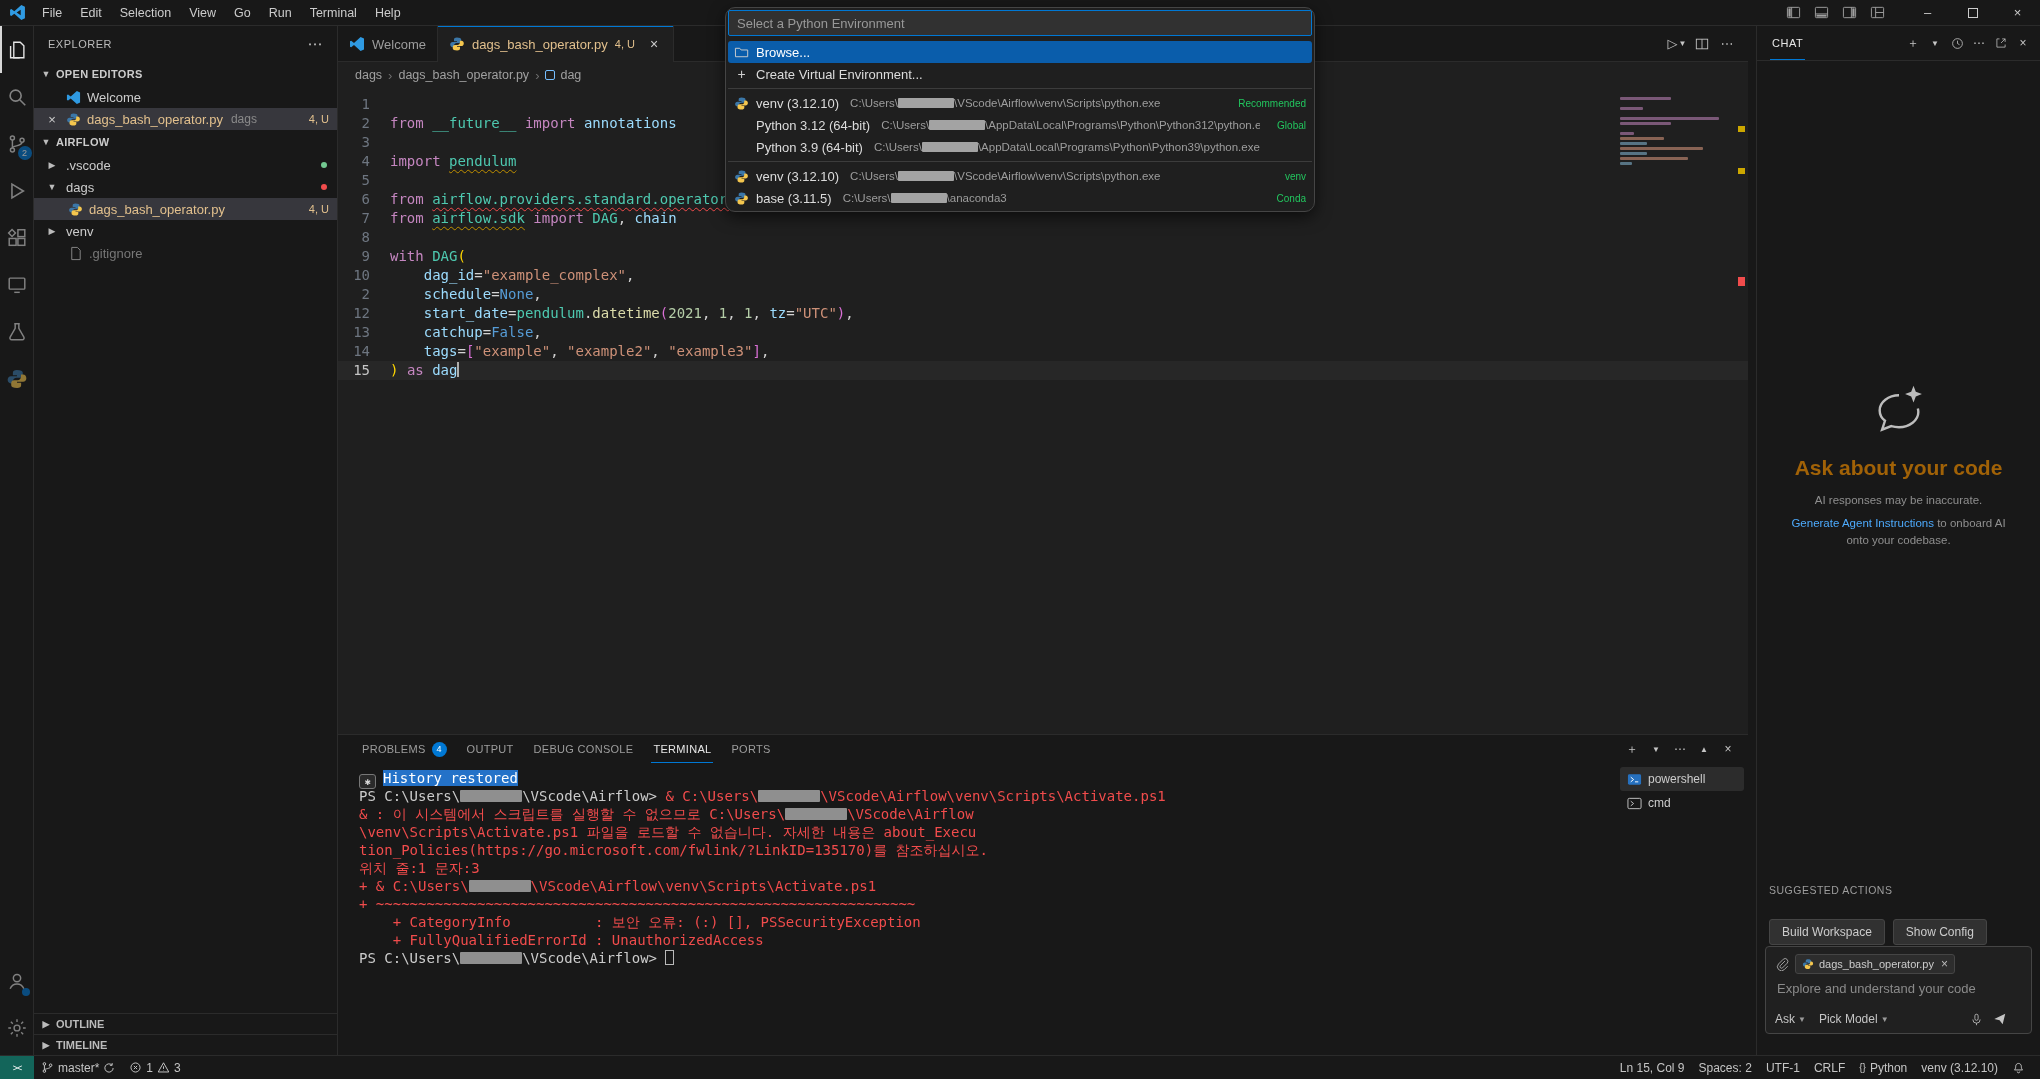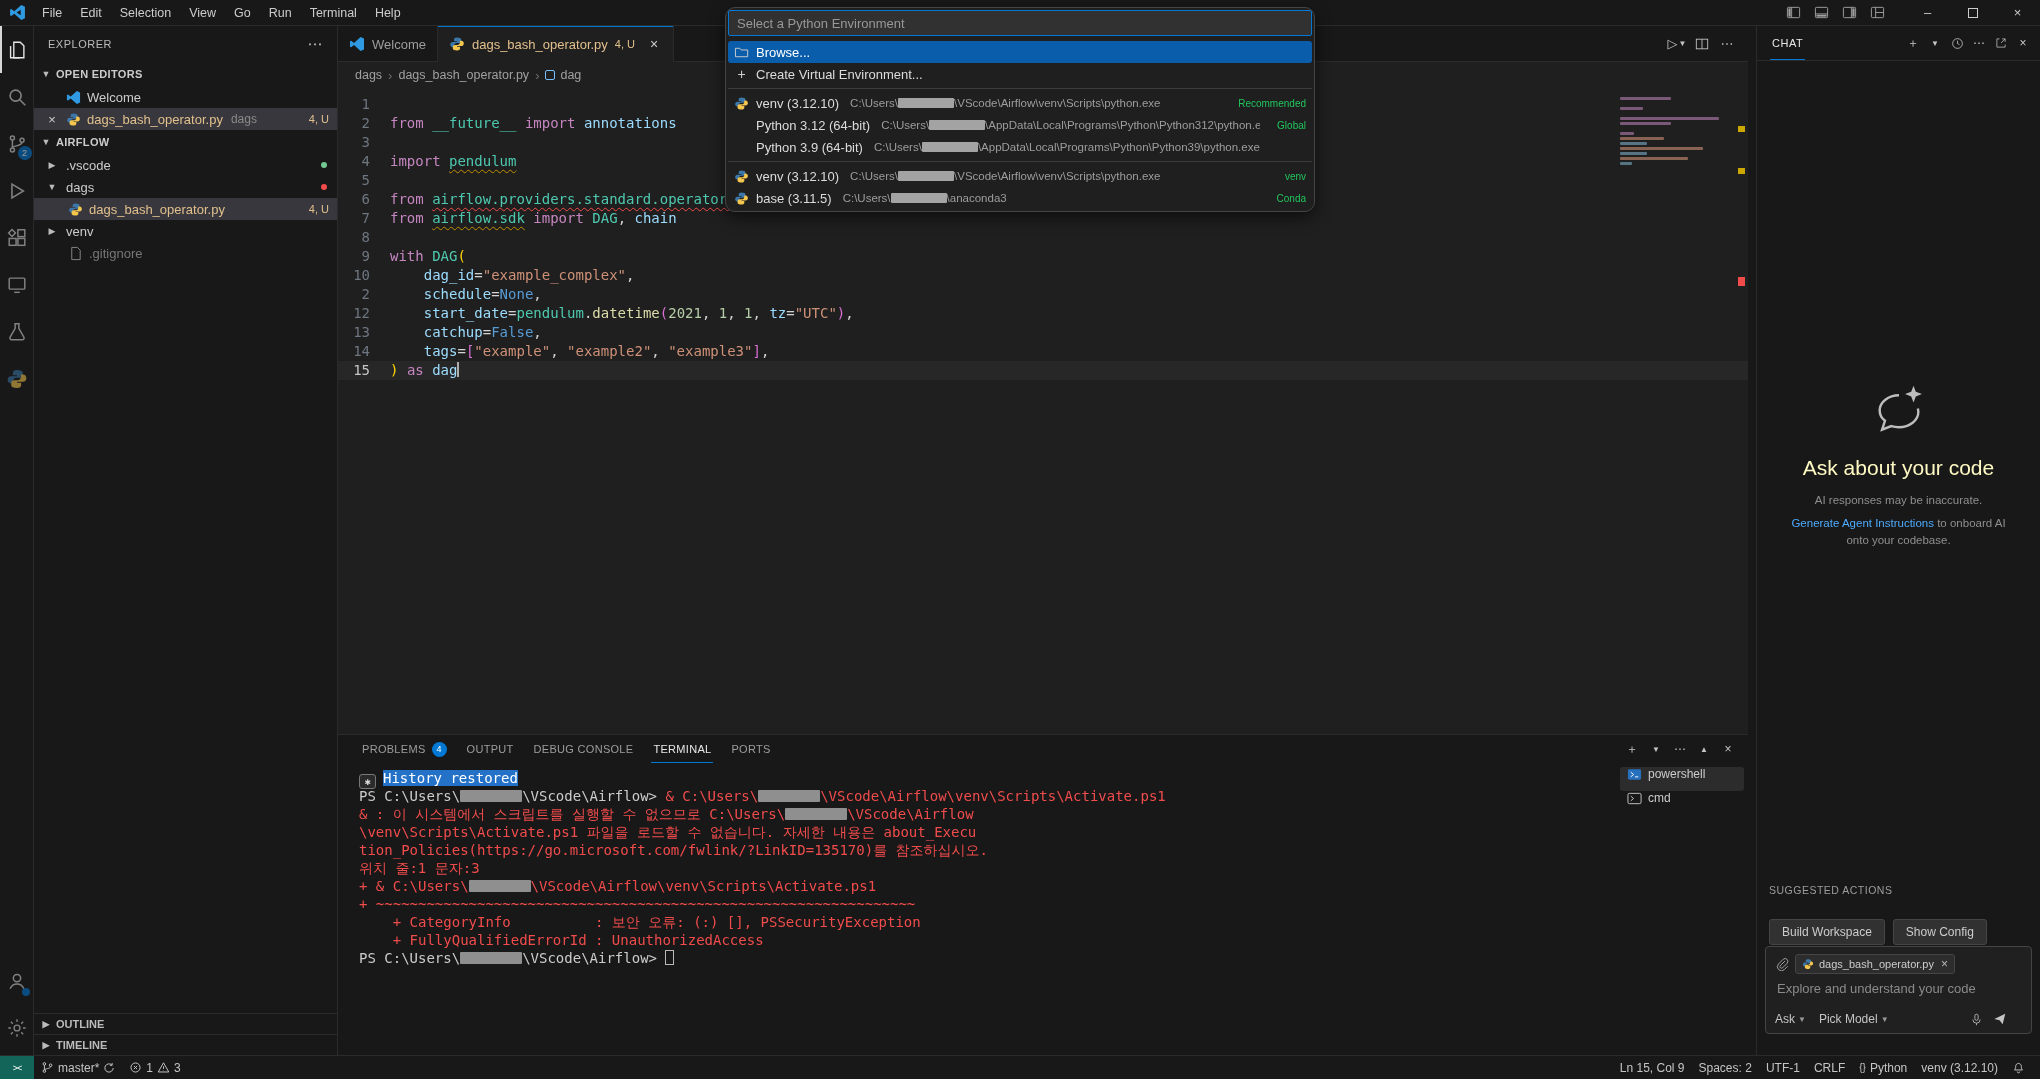--- a/index.html
+++ b/index.html
@@ -92,34 +92,34 @@
 .pa-btn{min-width:20px;height:22px;display:flex;align-items:center;justify-content:center;color:#c5c5c5;font-size:12px}
 #term{position:absolute;left:21px;top:34px;right:132px;font-family:"DejaVu Sans Mono",monospace;font-size:14px;line-height:18px;color:#ccc}
 .t-line{height:18px;white-space:pre}
 .t-red{color:#f14c4c}
 .t-fg{color:#ccc}
 .t-badge{display:inline-block;width:17px;height:15px;border:1px solid #777;border-radius:3px;background:#2a2a2a;color:#ddd;font-size:10px;line-height:13px;text-align:center;margin-right:7px;vertical-align:-2px}
 .t-hl{background:#2472c8;color:#fff}
 .t-cursor{display:inline-block;width:9px;height:15px;border:1px solid #b9b9b9;vertical-align:-2px}
 .redact{display:inline-block;width:62px;height:12px;background:#8f8f8f;border-radius:1px;vertical-align:-1px}
 #sessions{position:absolute;right:4px;top:32px;width:124px}
-.sess{height:24px;display:flex;align-items:flex-start;gap:6px;padding:0 7px;font-size:12px;color:#ccc;border-radius:3px}
+.sess{height:24px;display:flex;align-items:center;gap:6px;padding:0 7px;font-size:12px;color:#ccc;border-radius:3px}
 .sess.active{background:rgba(255,255,255,.09)}
 
 
 #gap{position:absolute;left:1748px;width:8px;top:26px;bottom:24px;background:#181818}
 #chat{position:absolute;left:1756px;top:26px;width:284px;bottom:24px;background:#181818;border-left:1px solid #2b2b2b}
 .chat-head{height:35px;display:flex;align-items:center;padding:0 8px 0 13px;border-bottom:1px solid #2b2b2b}
 .chat-title{font-size:11px;color:#e7e7e7;letter-spacing:.5px;height:100%;display:flex;align-items:center;border-bottom:1px solid #0078d4;padding:0 2px}
 #chat-actions{margin-left:auto;display:flex;gap:4px;align-items:center}
 .ca-btn{min-width:18px;height:20px;display:flex;align-items:center;justify-content:center;color:#c5c5c5;font-size:12px}
 .ca-chev{font-size:8px}
 .chat-center{position:absolute;left:0;right:0;top:356px;text-align:center}
 .cc-icon{display:flex;justify-content:center;margin-bottom:16px;opacity:.9}
-.cc-head{font-size:21px;color:#fef9c3;font-weight:400;margin-bottom:14px}
+.cc-head{font-size:21px;color:#a16207;font-weight:700;margin-bottom:14px}
 .cc-disc{font-size:11.5px;color:#8f8f8f;margin-bottom:9px}
 .cc-link{font-size:11.5px;color:#8f8f8f;width:232px;margin:0 auto;line-height:1.5}
 .cc-link a{color:#4daafc;text-decoration:none}
 .chat-suggest{position:absolute;left:12px;right:8px;top:858px}
 .cs-label{font-size:10.5px;color:#9d9d9d;letter-spacing:.5px;margin-bottom:23px}
 .cs-btns{display:flex;gap:8px}
 .cs-btn{height:26px;padding:0 12px;background:#313131;border:1px solid #454545;border-radius:3px;color:#ccc;font-size:12px;display:flex;align-items:center}
 .chat-input{position:absolute;left:8px;right:8px;top:920px;height:88px;background:#202020;border:1px solid #454545;border-radius:4px;padding:7px 9px}
 .ci-top{display:flex;align-items:center;gap:6px;margin-bottom:7px}
 .chip{display:flex;align-items:center;gap:5px;background:#2d2d2d;border:1px solid #454545;border-radius:3px;height:20px;padding:0 6px;font-size:11px;color:#ccc}

